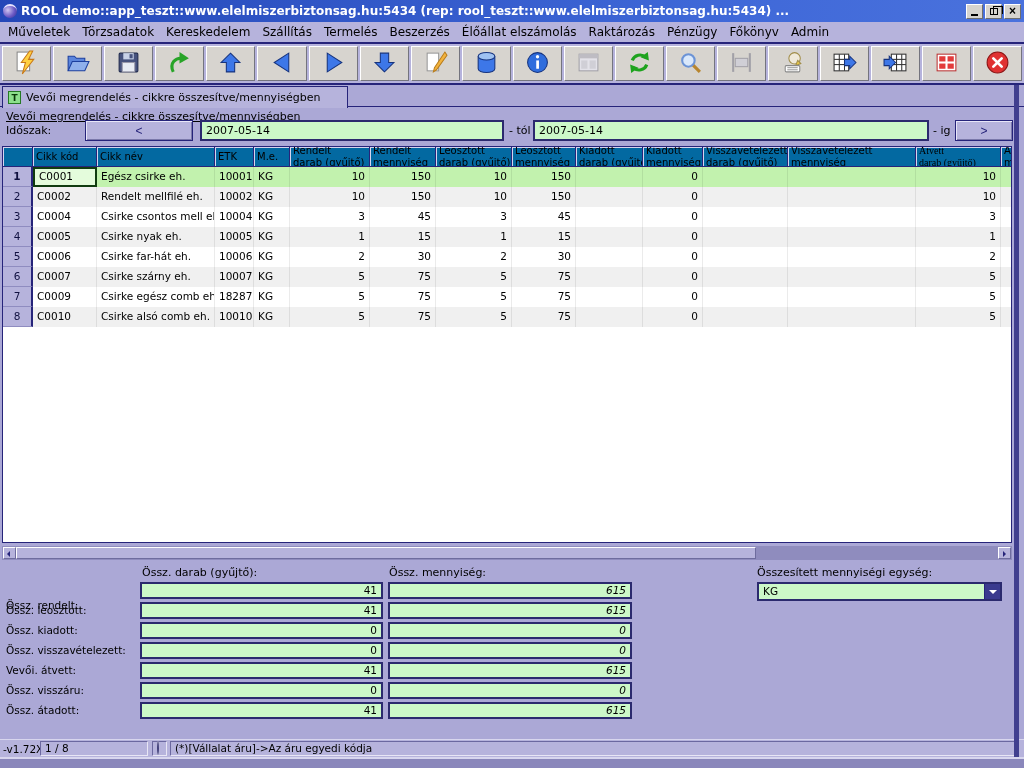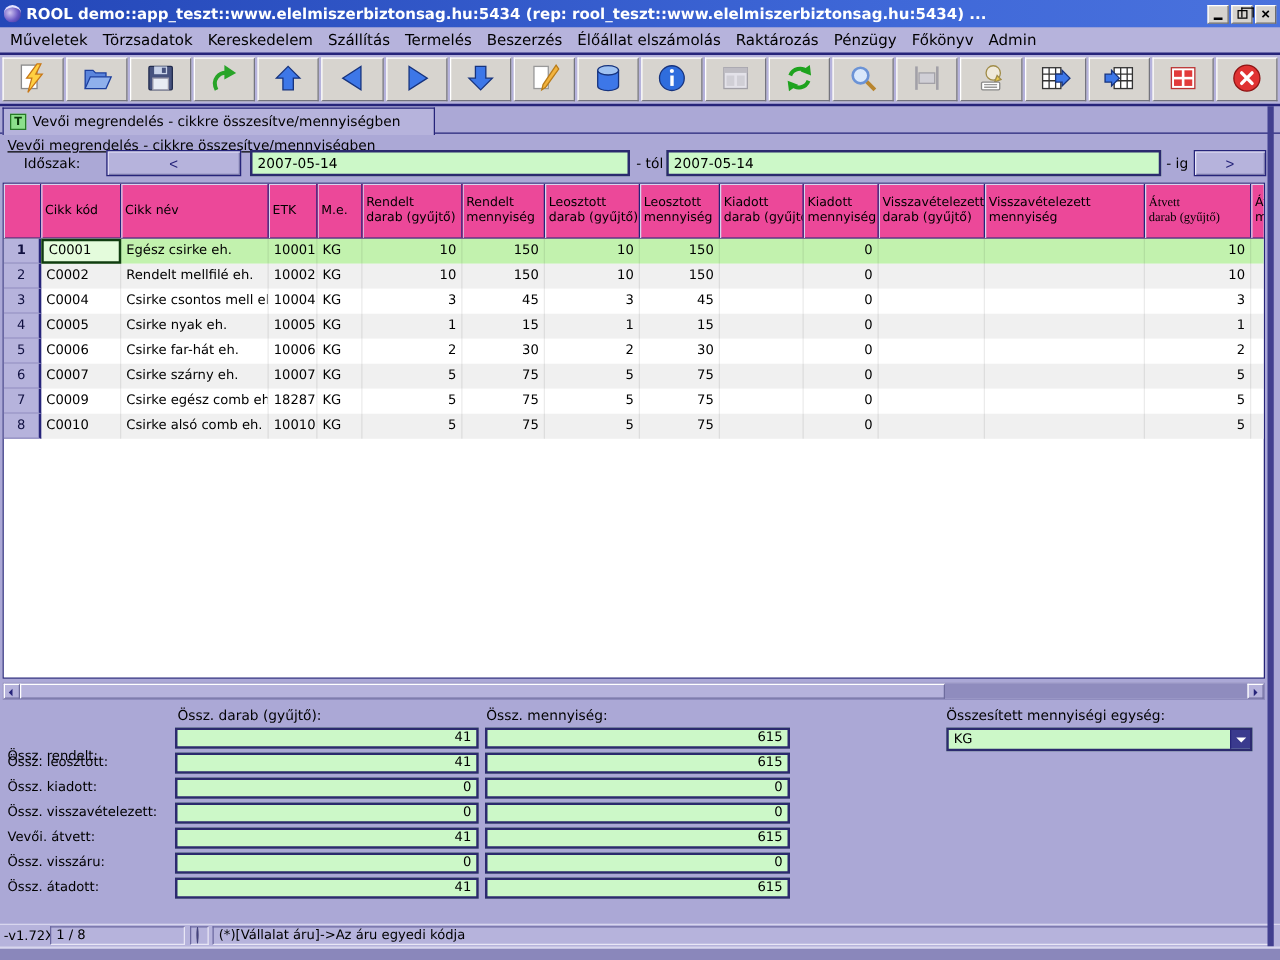--- a/index.html
+++ b/index.html
@@ -43,37 +43,37 @@
          border:1px solid #26247a; border-bottom:none; display:flex; align-items:center; gap:5px;
          padding-left:5px; font-size:11px; }
   .tab-icon { width:13px; height:13px; background:#8ce08c; border:1px solid #267a26; color:#0a3a0a;
               font-size:9px; font-weight:bold; display:flex; align-items:center; justify-content:center; }
 
   .report-link { position:absolute; left:6px; top:110px; font-size:11px; color:#000;
                  text-decoration:underline; }
 
   
   .period-row { position:absolute; left:0; top:120px; width:1024px; height:22px; font-size:11px; }
-  .period-label { position:absolute; left:19px; top:4px; }
+  .period-label { position:absolute; left:6px; top:4px; }
   .nav-btn { position:absolute; top:0; height:21px; background:#b6b3dc; border:1px solid #26247a;
              box-shadow:inset 1px 1px 0 #e8e6f8, inset -1px -1px 0 #7a78aa; color:#26247a;
              font-size:12px; text-align:center; }
   .nav-btn.prev { left:85px; width:108px; }
   .nav-btn.next { left:955px; width:58px; }
   .date-field { position:absolute; top:0; height:21px; background:#ccf8c8; border:2px solid #2b2a6e;
                 font-size:11px; padding-left:4px; font-family:inherit; }
   .date-field.from { left:200px; width:304px; }
   .date-field.to { left:533px; width:396px; }
   .suffix.tol { position:absolute; left:509px; top:4px; }
   .suffix.ig { position:absolute; left:933px; top:4px; }
 
   
   .grid { position:absolute; left:2px; top:146px; width:1010px; height:397px;
           border:1px solid #26247a; background:#fff; overflow:hidden; }
-  .grid-header { display:flex; height:44px; background:#ec4899; border-bottom:1px solid #26247a; }
+  .grid-header { display:flex; height:20px; background:#0369a1; border-bottom:1px solid #26247a; }
   .hcell { border-right:1px solid #26247a; font-size:10px; color:#000; padding:2px 3px;
            display:flex; flex-direction:column; justify-content:center; overflow:hidden;
            white-space:nowrap; flex:0 0 auto; line-height:12px;
            box-shadow:inset 1px 1px 0 #d6d4ee; }
   .grow { display:flex; height:20px; background:#fff; }
   .grow.alt { background:#f0f0f0; }
   .grow.selected { background:#c2f2ae; }
   .cell { flex:0 0 auto; font-size:10.5px; line-height:19px; padding:0 4px; white-space:nowrap;
           overflow:hidden; border-right:1px solid rgba(0,0,0,0.08); }
   .cell.right { text-align:right; }
@@ -95,21 +95,21 @@
               border-color:#fff #6e6c9e #6e6c9e #fff; }
   .sb-dark { flex:1; background:#8f8cbe; }
 
   
   .sum-colhead { position:absolute; font-size:11px; color:#000; top:566px; }
   .sum-label { position:absolute; left:6px; width:132px; font-size:10.5px; line-height:17px;
                white-space:nowrap; }
   .sum-field { position:absolute; height:17px; background:#ccf8c8; border:2px solid #2b2a6e;
                font-size:10.5px; line-height:13px; text-align:right; padding:0 4px; }
   .sum-field.c1 { left:140px; width:243px; }
-  .sum-field.c2 { left:388px; width:244px; }
+  .sum-field.c2 { left:388px; width:244px;font-style:italic; }
 
   .dropdown { position:absolute; left:757px; top:582px; width:245px; height:19px;
               border:2px solid #2b2a6e; background:#ccf8c8; display:flex; }
   .dd-value { flex:1; font-size:10.5px; line-height:15px; padding-left:4px; }
   .dd-btn { width:16px; background:#3a3a8e; border-left:1px solid #26247a; position:relative; }
   .dd-arrow { position:absolute; left:4px; top:6px; width:0; height:0;
               border:4px solid transparent; border-top-color:#fff; }
 
   
   .statusbar { position:absolute; left:0; top:739px; width:1024px; height:18px; background:#b6b3dc;

